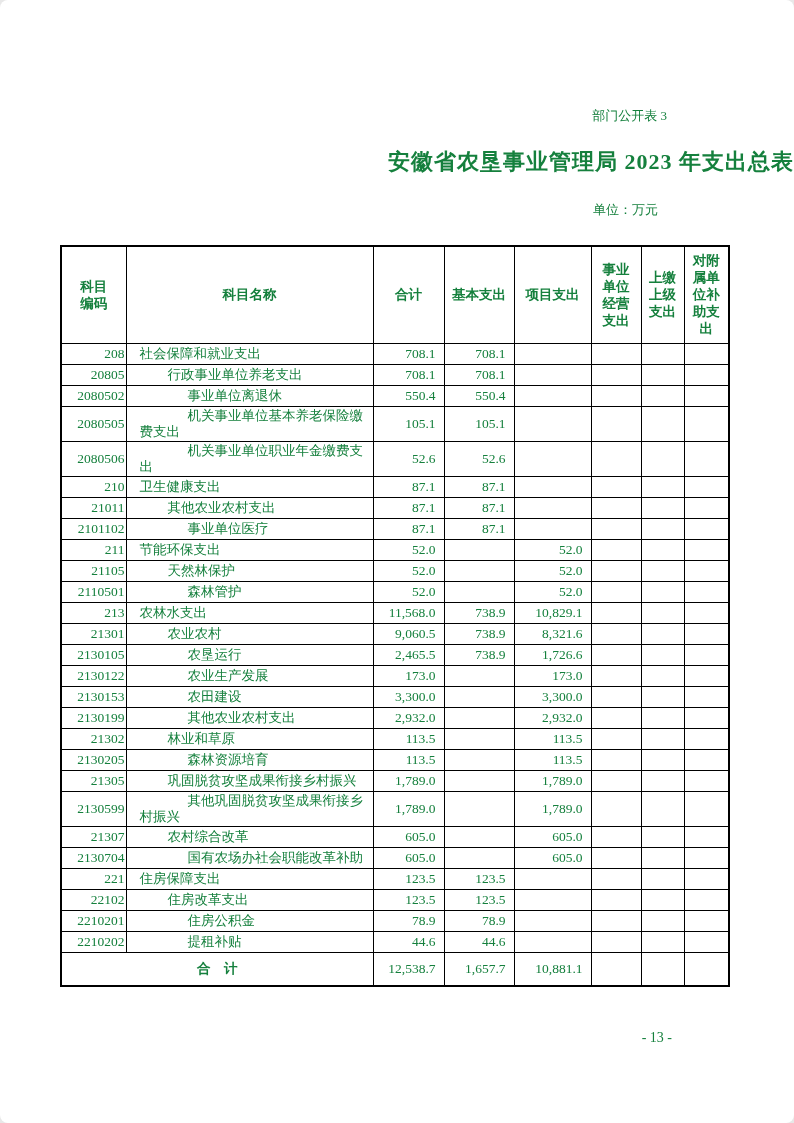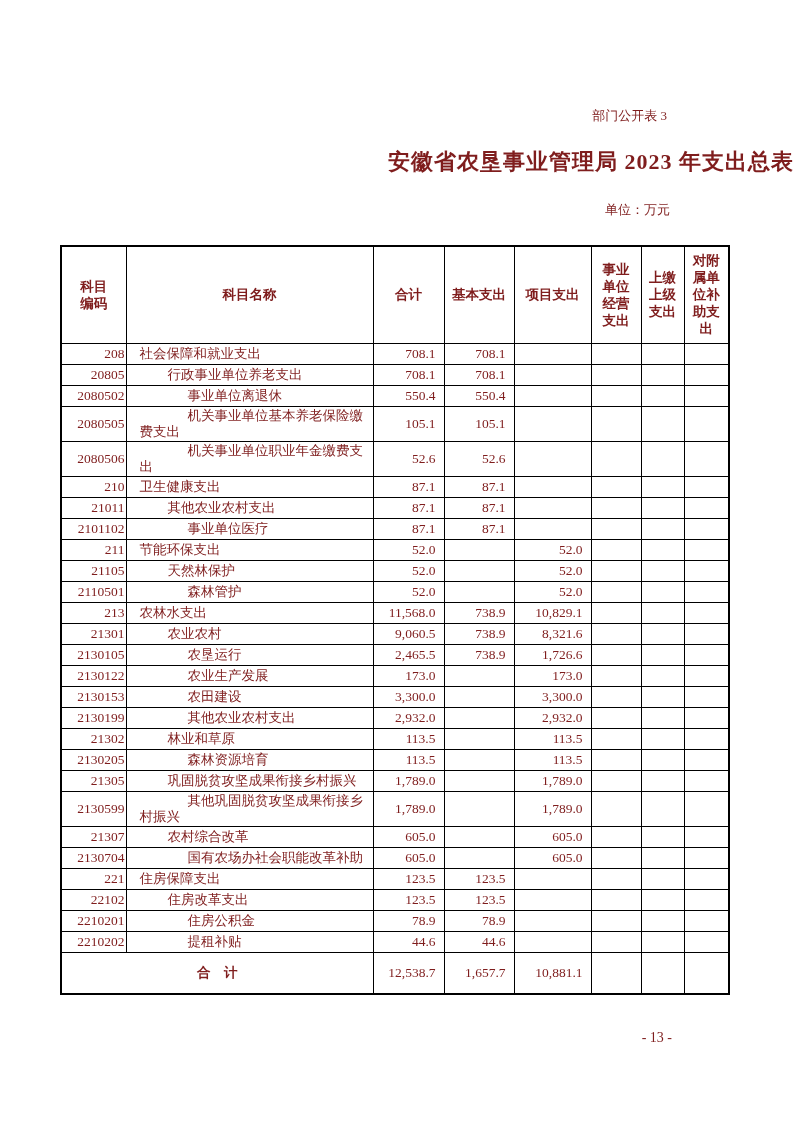--- a/index.html
+++ b/index.html
@@ -4,22 +4,23 @@
 <style>
   * { box-sizing: border-box; }
   html, body { margin: 0; padding: 0; background: #e8e8e8; }
   .page {
     position: relative;
     width: 794px;
     height: 1123px;
     margin: 0 auto;
     background: #ffffff;
     font-family: "Liberation Serif", "DejaVu Serif", serif;
-    color: #7f1d1d;
+    color: #15803d;
     overflow: hidden;
+    border-radius: 8px;
   }
   .doc-label {
     position: absolute;
     top: 107px;
     right: 127px;
     font-size: 13px;
   }
   .title {
     position: absolute;
     top: 147px;
@@ -27,21 +28,21 @@
     width: 100%;
     margin: 0;
     text-align: right;
     font-size: 22px;
     font-weight: bold;
     letter-spacing: 1px;
   }
   .unit-label {
     position: absolute;
     top: 201px;
-    right: 124px;
+    right: 136px;
     font-size: 13px;
   }
   table.budget {
     position: absolute;
     top: 245px;
     left: 60px;
     width: 668px;
     border-collapse: collapse;
     table-layout: fixed;
     border: 2px solid #000;
@@ -71,21 +72,21 @@
     line-height: 16px;
     word-break: break-all;
   }
   .indent-1 { text-indent: 0; }
   .indent-2 { text-indent: 28px; }
   .indent-3 { text-indent: 48px; }
   td.num {
     text-align: right;
     padding-right: 8px;
   }
-  tbody.total-section tr { height: 42px; }
+  tbody.total-section tr { height: 34px; }
   td.total-label {
     text-align: center;
     font-weight: bold;
     font-size: 14.5px;
   }
   .page-number {
     position: absolute;
     top: 1030px;
     right: 122px;
     font-size: 14px;

